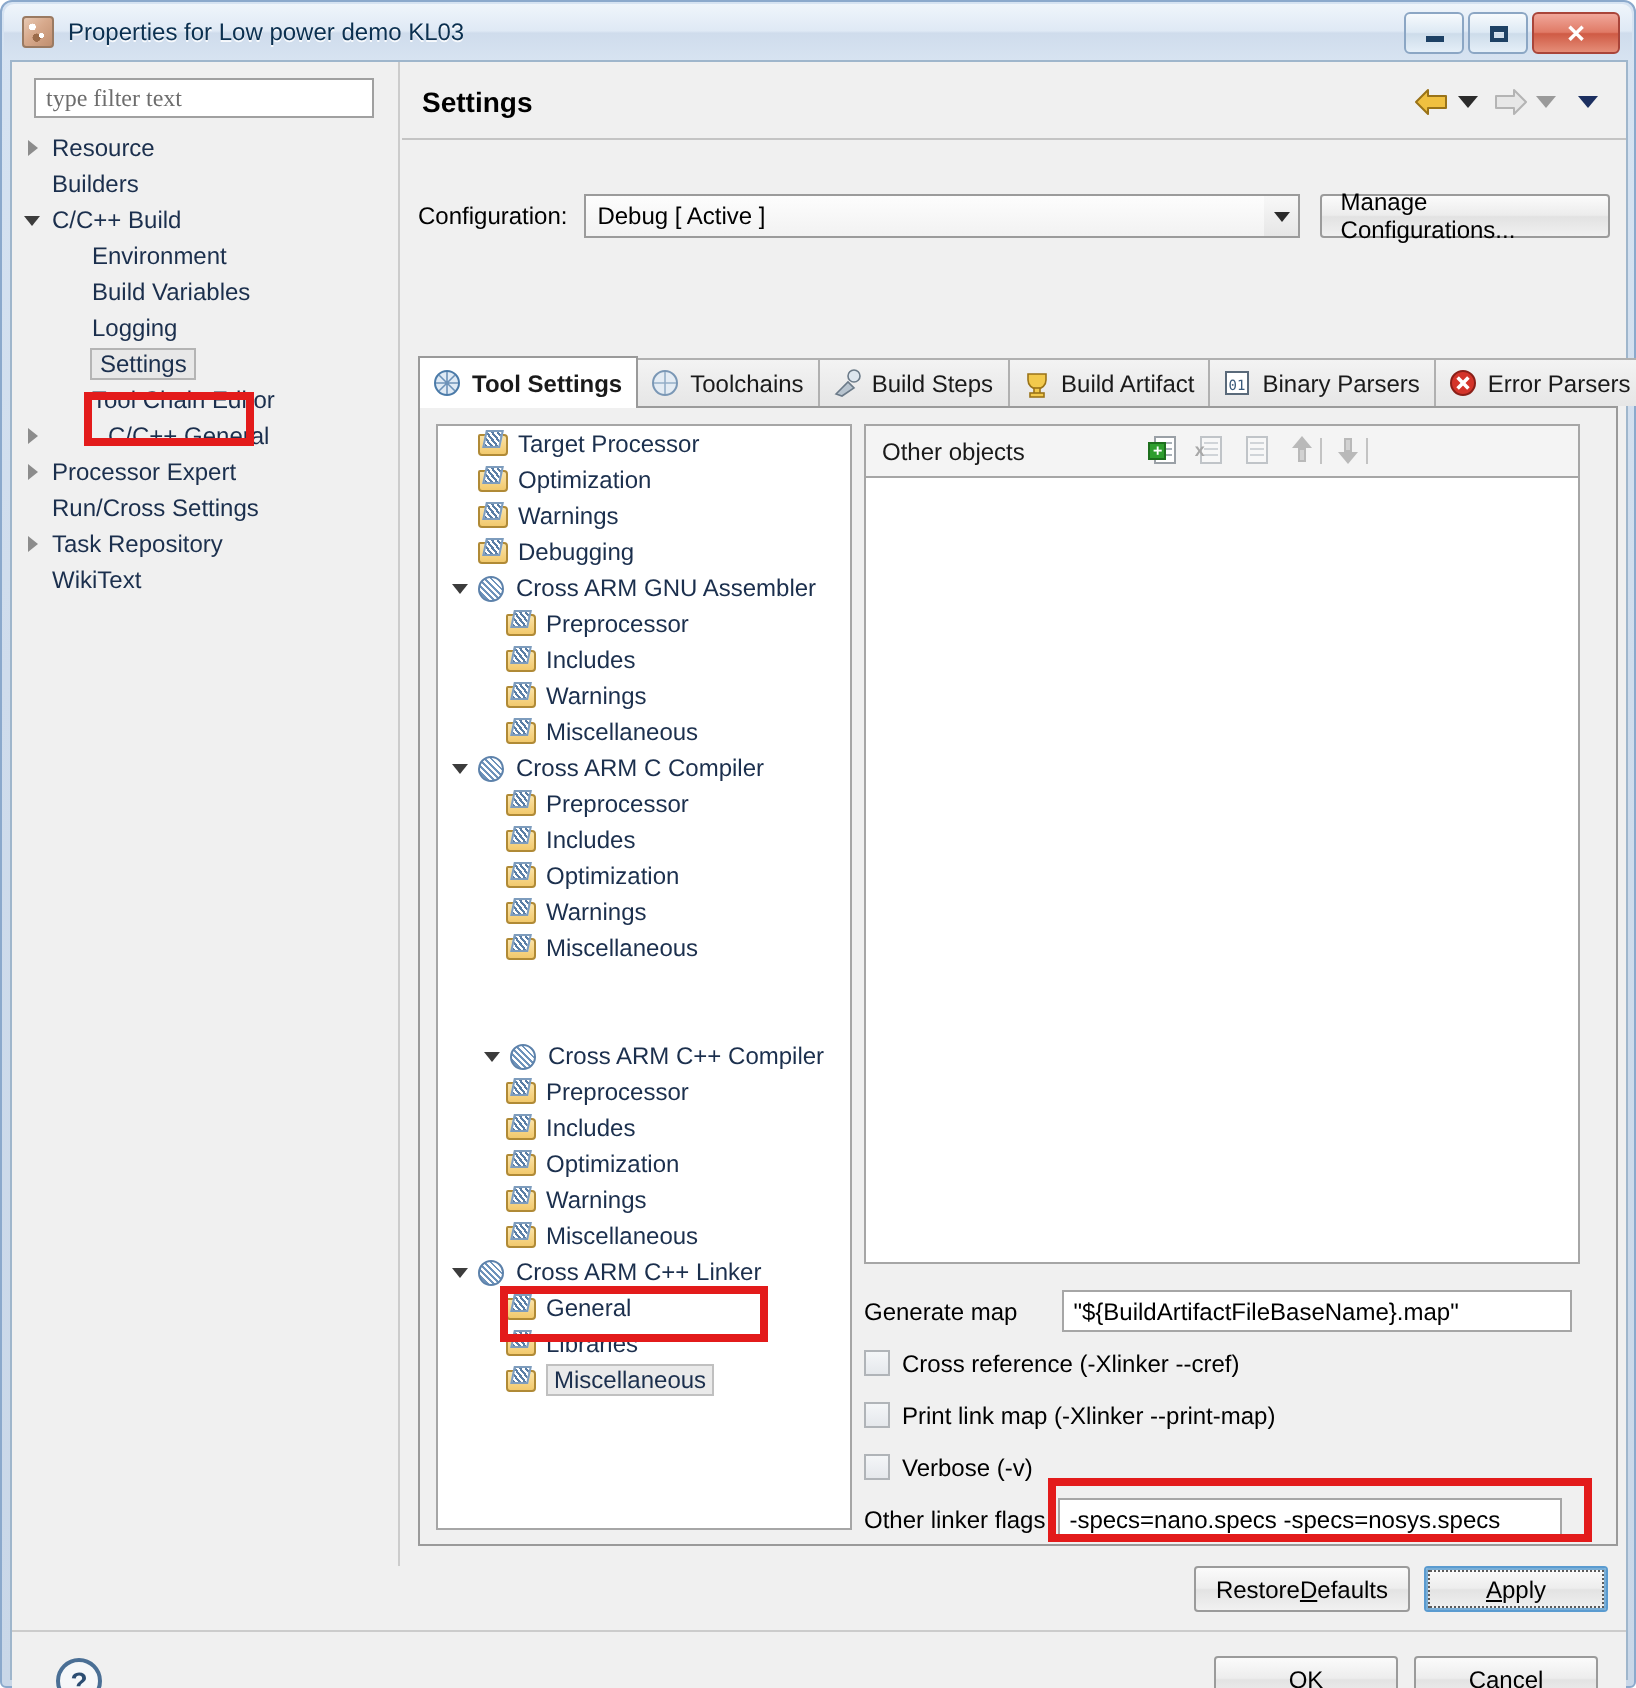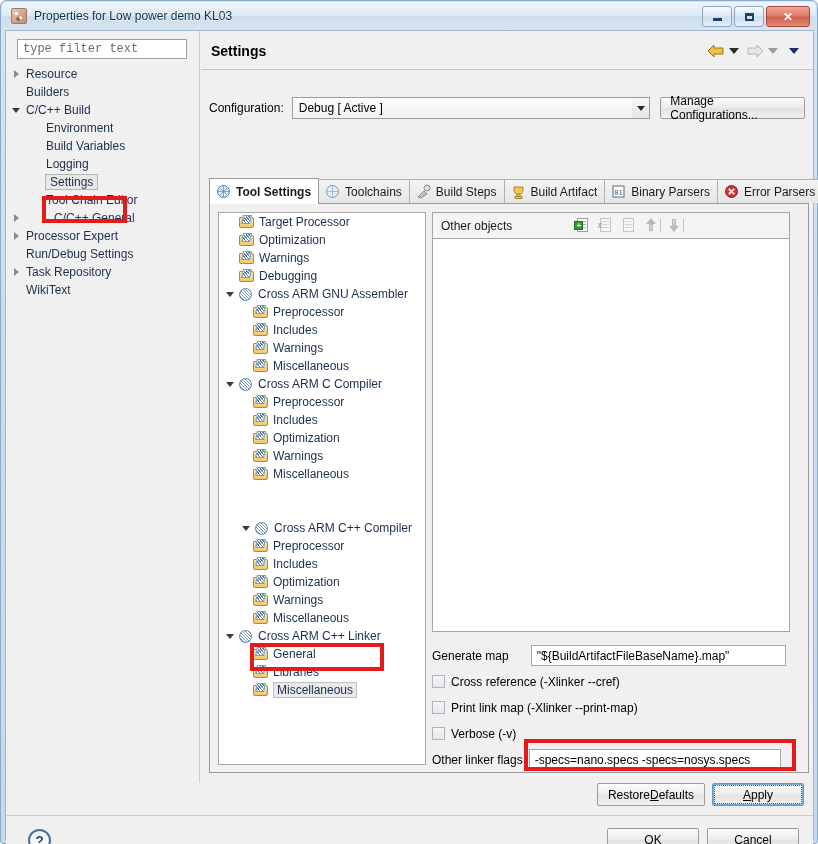--- a/index.html
+++ b/index.html
@@ -100,21 +100,21 @@
     border-right: 1px solid #cccccc;
     box-sizing: border-box;
   }
   #filter-input {
     position: absolute;
     left: 11px; top: 8px;
     width: 170px; height: 20px;
     box-sizing: border-box;
     border: 1px solid #a0a0a0;
     background: #ffffff;
-    font-family: Liberation Mono, monospace;
+    font-family: Liberation Serif, serif;
     font-size: 12px;
     color: #222;
     padding: 0 5px;
     outline: none;
   }
   #filter-input::placeholder { color: #6d6d6d; }
   #nav-tree {
     position: absolute;
     left: 6px; top: 34px;
     width: 185px; height: 700px;
@@ -659,21 +659,21 @@
           <div class="nav-row" style="padding-left: 0px; gap: 28px;">
             <span class="twisty collapsed"></span>
             <span class="nav-label">C/C++ General</span>
           </div>
           <div class="nav-row" style="padding-left: 0px; align-items: center;">
             <span class="twisty collapsed"></span>
             <span class="nav-label">Processor Expert</span>
           </div>
           <div class="nav-row" style="padding-left: 0px;">
             <span class="twisty none"></span>
-            <span class="nav-label">Run/Debug Settings</span>
+            <span class="nav-label">Run/Cross Settings</span>
           </div>
           <div class="nav-row" style="padding-left: 0px;">
             <span class="twisty collapsed"></span>
             <span class="nav-label">Task Repository</span>
           </div>
           <div class="nav-row" style="padding-left: 0px;">
             <span class="twisty none"></span>
             <span class="nav-label">WikiText</span>
           </div>
         </div>

